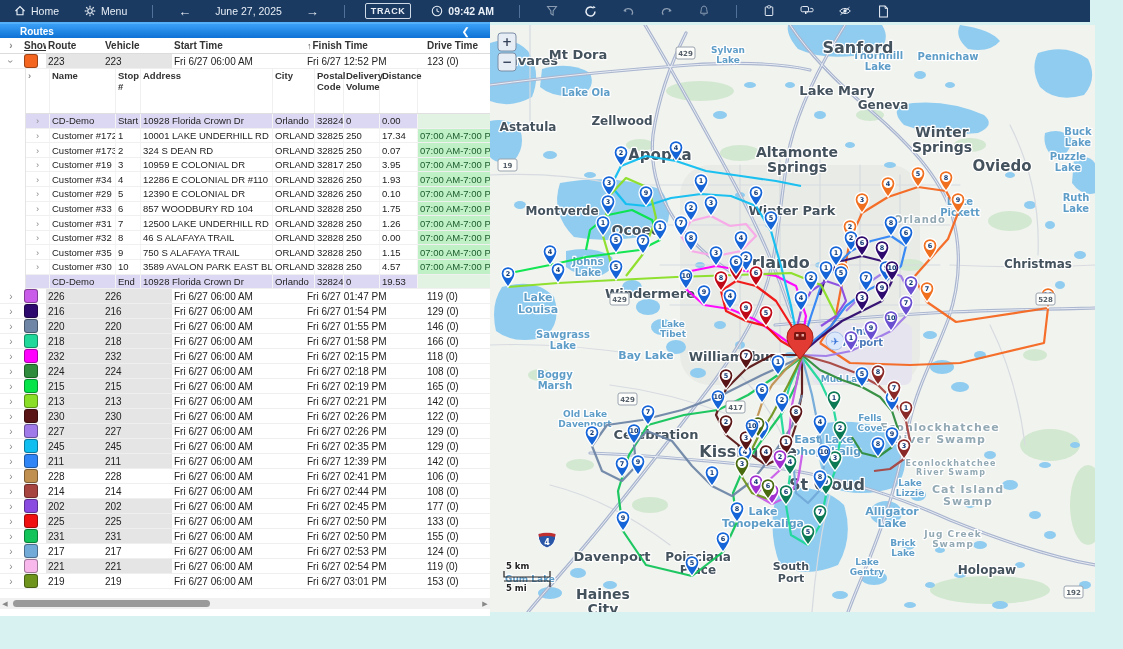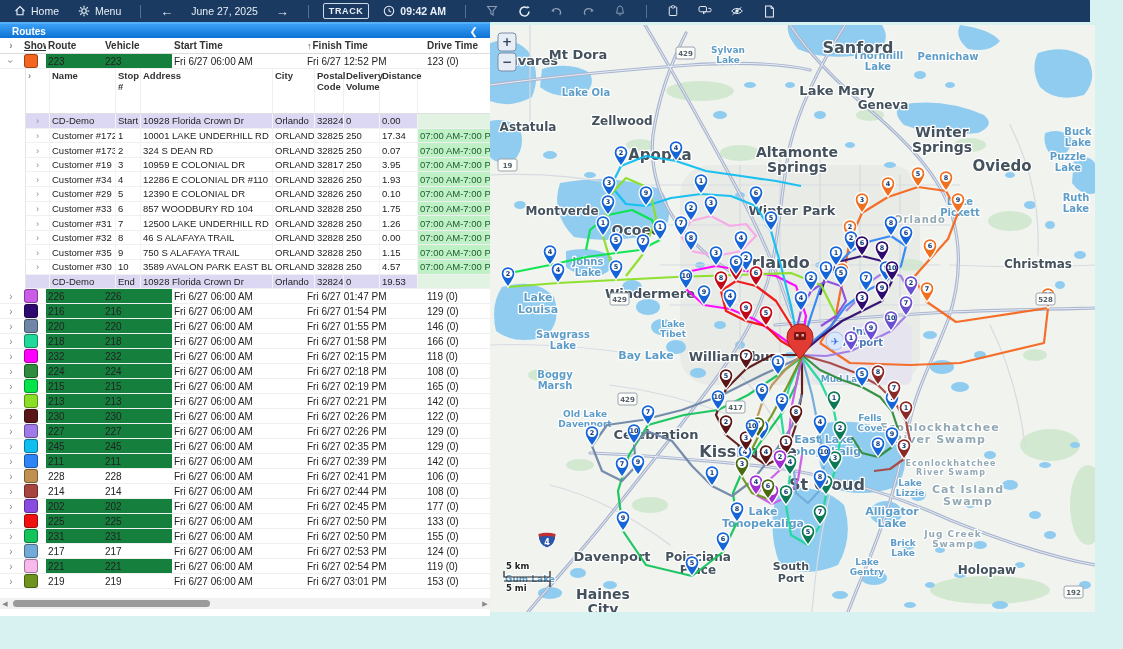--- a/index.html
+++ b/index.html
@@ -2,44 +2,44 @@
 <html><head>
 <meta charset="utf-8">
 <style>
   html,body{margin:0;padding:0;}
   body{width:1123px;height:649px;overflow:hidden;background:#d8f2f1;
        font-family:"Liberation Sans","DejaVu Sans",sans-serif;font-size:10px;color:#222;position:relative;}
   .stage{position:absolute;inset:0;}
 
   
   .toolbar{position:absolute;left:0;top:0;width:1090px;height:22px;background:#1a3a61;
-           display:flex;align-items:center;color:#e9eff7;font-size:10.5px;gap:8px;padding-left:8px;box-sizing:border-box;}
+           display:flex;align-items:center;color:#e9eff7;font-size:10.5px;gap:14px;padding-left:8px;box-sizing:border-box;}
   .tb-item{display:flex;align-items:center;gap:4px;padding:0 5px;cursor:default;white-space:nowrap;}
   .tb-sep{width:1px;height:13px;background:#51719b;margin:0 6px;}
   .tb-ico{display:inline-flex;align-items:center;justify-content:center;width:14px;height:14px;}
   .tb-ico svg{display:block;}
   .muted{opacity:.55;}
   .track-btn{border:1px solid #cfdae8;border-radius:2px;padding:0 5px;height:14px;display:flex;align-items:center;
              font-size:9px;letter-spacing:.6px;font-weight:bold;justify-content:flex-end;}
   .tb-date{font-weight:normal;}
 
   
   .panel{position:absolute;left:0;top:22px;width:490px;height:594px;background:#fff;overflow:hidden;}
   .phead{height:16px;background:linear-gradient(#3aa0f7,#0d72d4);color:#fff;display:flex;align-items:center;
-         justify-content:space-between;padding:0 12px;font-size:10px;font-weight:bold;border-top:2px solid #55b0fa;box-sizing:border-box;}
+         justify-content:space-between;padding:0 20px;font-size:10px;font-weight:bold;border-top:2px solid #55b0fa;box-sizing:border-box;}
   .phead .coll{font-size:10px;cursor:pointer;}
   .ghead,.rrow,.sumrow{display:grid;grid-template-columns:22px 24px 57px 69px 133px 120px 1fr;align-items:center;}
   .ghead{height:15px;border-bottom:1px solid #dcdcdc;font-weight:bold;color:#333;}
   .ghead>div,.rrow>div{padding:0 2px;white-space:nowrap;overflow:hidden;box-sizing:border-box;height:100%;display:flex;align-items:center;}
   .rrow{height:14px;border-bottom:1px solid #efefef;}
   .c-exp{color:#8a8a8a;justify-content:center;font-size:10px;cursor:pointer;}
   .c-exp.open{transform:none;}
   .c-exp.open span{display:inline-block;transform:rotate(90deg);}
   .swatch{width:12px;height:12px;border-radius:3px;display:inline-block;border:1px solid rgba(0,0,0,.35);}
-  .yl{background:#15803d;}
+  .yl{background:#e5e5e5;}
   .show-hd{text-decoration:underline;}
   .sorticon{font-size:9px;margin-right:1px;color:#555;}
 
   
   .stops{margin-left:25px;width:465px;border-left:1px solid #e4e4e4;}
   .shead,.srow{display:grid;grid-template-columns:24px 66px 25px 132px 42px 29px 36px 38px 1fr;}
   .shead{height:44px;border-bottom:1px solid #e0e0e0;font-weight:bold;color:#333;font-size:9.5px;line-height:1.15;}
   .shead>div{padding:2px 2px 0 2px;border-right:1px solid #f0f0f0;box-sizing:border-box;}
   .srow{height:13.62px;border-bottom:1px solid #f0f0f0;font-size:9.5px;}
   .srow>div{padding:0 2px;white-space:nowrap;overflow:hidden;display:flex;align-items:center;border-right:1px solid #f4f4f4;box-sizing:border-box;}
@@ -489,21 +489,21 @@
     <div>129 (0)</div>
   </div>
   <div class="rrow">
     <div class="c-exp">›</div>
     <div>
             <span class="swatch" style="background:#2f85f5"></span>
           </div>
     <div class="yl">211</div>
     <div class="yl">211</div>
     <div>Fri 6/27 06:00 AM</div>
-    <div>Fri 6/27 02:39 PM</div>
+    <div>Fri 6/27 12:39 PM</div>
     <div>142 (0)</div>
   </div>
   <div class="rrow">
     <div class="c-exp">›</div>
     <div>
             <span class="swatch" style="background:#c09050"></span>
           </div>
     <div class="">228</div>
     <div class="">228</div>
     <div>Fri 6/27 06:00 AM</div>

